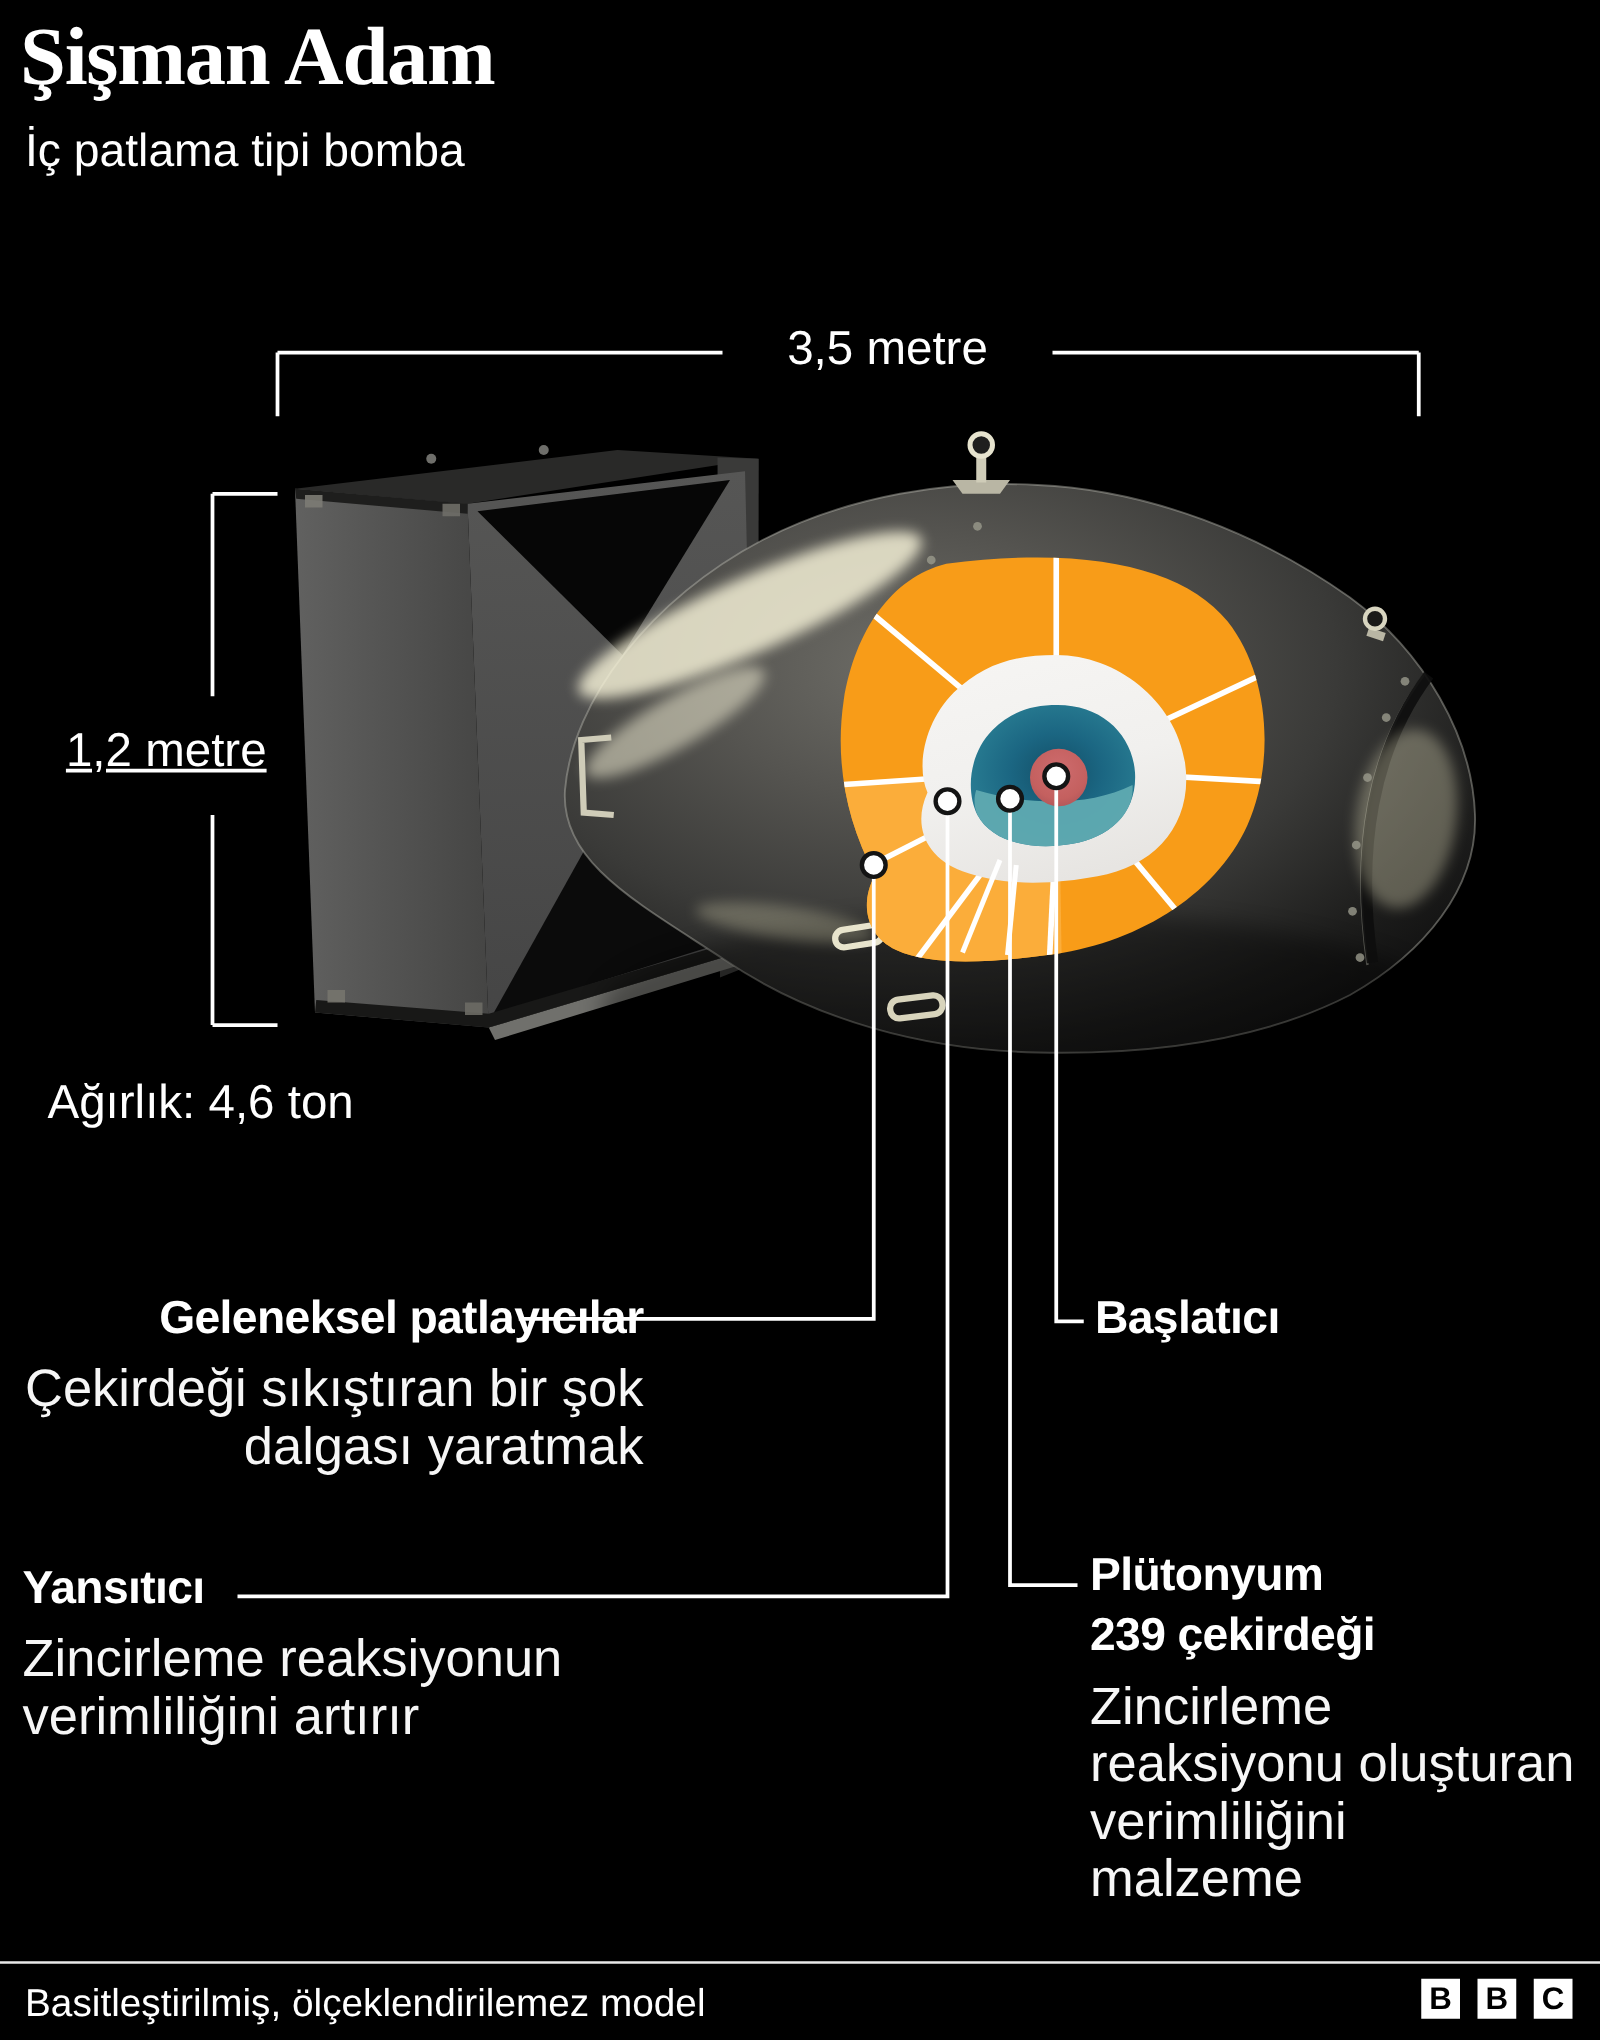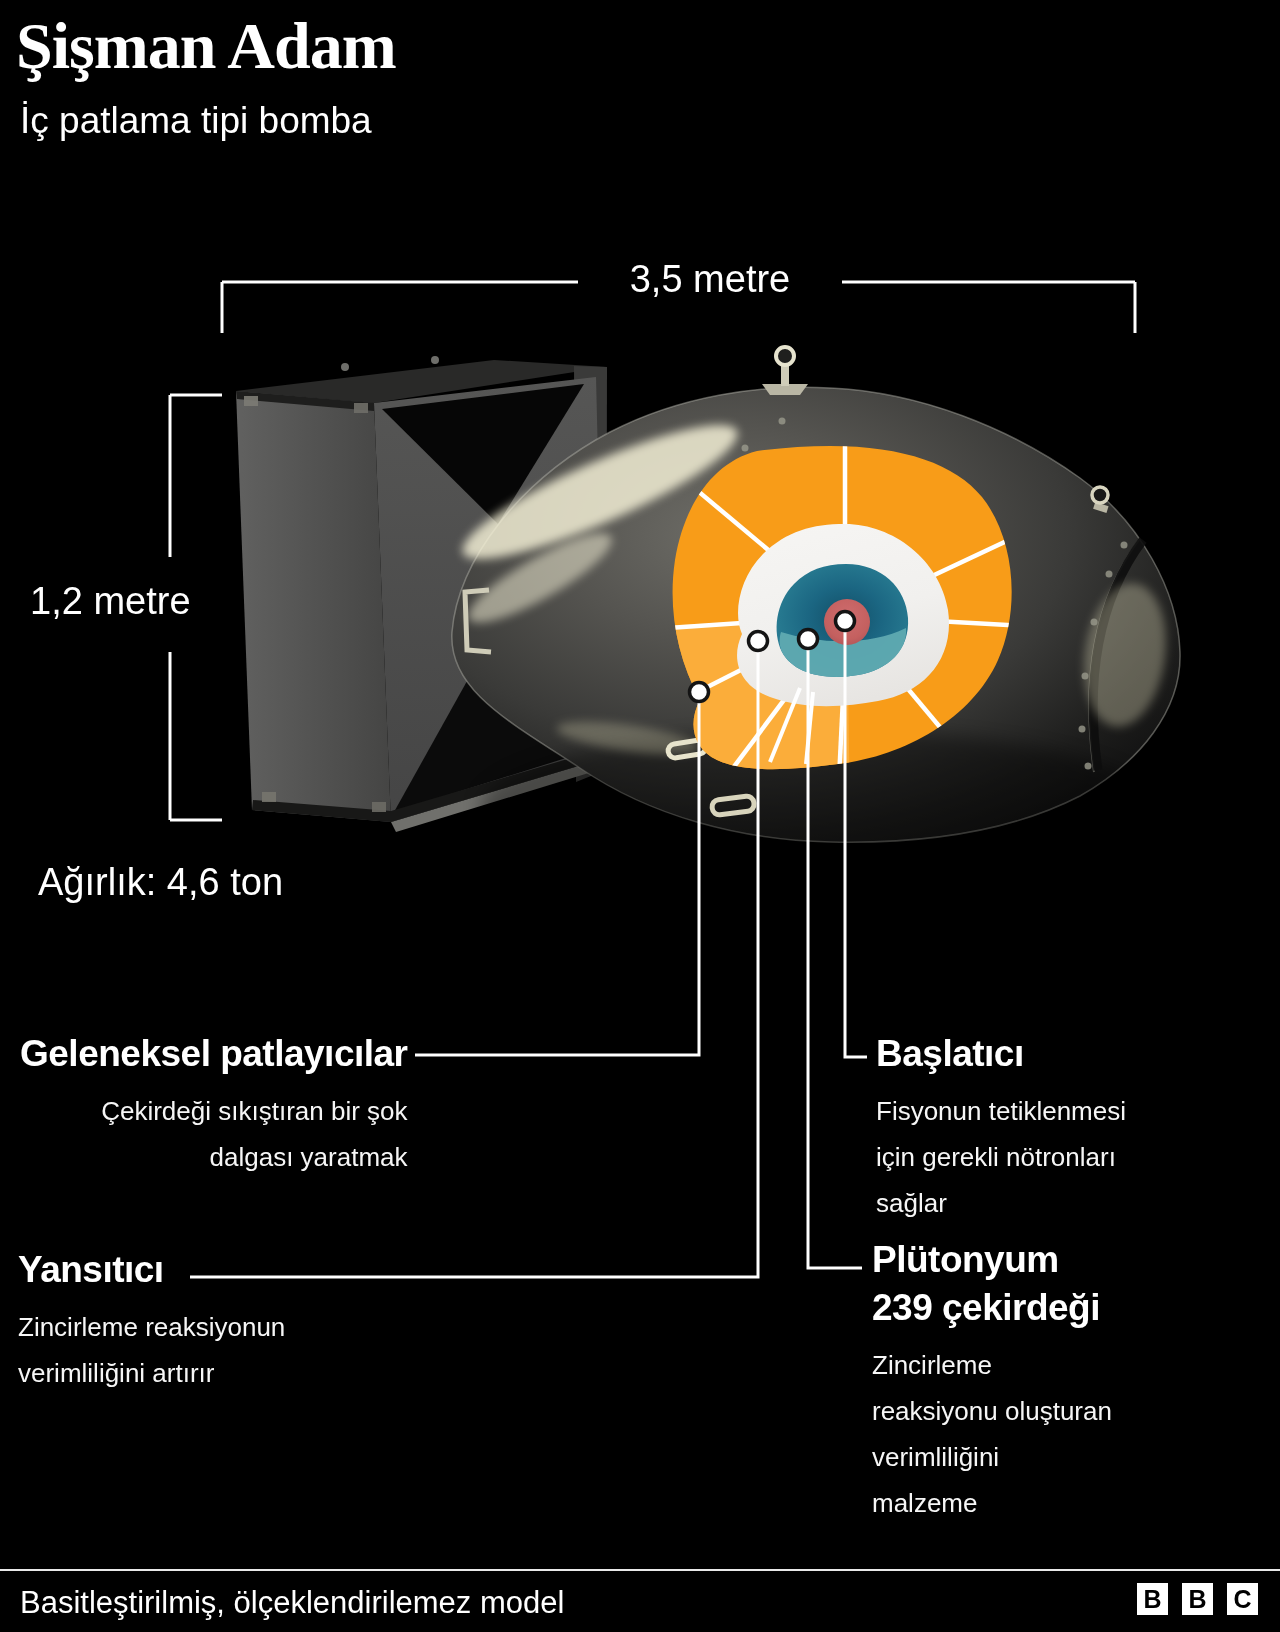--- a/index.html
+++ b/index.html
@@ -8,25 +8,25 @@
     overflow:hidden;font-family:"Liberation Sans","DejaVu Sans",sans-serif;color:var(--text,#fff);
   }
   .abs{position:absolute;}
   .title{
     left:16px;top:10px;font-family:"Liberation Serif","DejaVu Serif",serif;
     font-weight:700;font-size:66px;letter-spacing:-1px;line-height:1.1;
   }
   .subtitle{left:20px;top:100px;font-size:37px;font-weight:400;}
   .dim-label{font-size:38px;font-weight:400;}
   .dim-w{left:580px;top:258px;width:260px;text-align:center;}
-  .dim-h{left:30px;top:580px;width:206px;text-align:left;}
+  .dim-h{left:30px;top:580px;width:206px;text-align:center;text-decoration:underline;}
   .weight{left:38px;top:861px;font-size:38px;}
   .callout{line-height:1;}
   .c-title{font-size:37px;font-weight:700;letter-spacing:-0.5px;line-height:48px;}
-  .c-body{margin-top:10px;font-size:26px;font-weight:400;line-height:46px;color:#f6f6f6;}
+  .c-body{margin-top:10px;font-size:42px;font-weight:400;line-height:46px;color:#f6f6f6;}
   .co-explosives{left:20px;top:1030px;text-align:right;}
   .co-initiator{left:876px;top:1030px;}
   .co-reflector{left:18px;top:1246px;}
   .co-core{left:872px;top:1236px;}
   .footer-divider{left:0;top:1569px;width:1280px;height:2px;background:var(--divider,#e9e9e9);}
   .footer-note{left:20px;top:1585px;font-size:31px;}
   .bbc{right:22px;top:1583px;display:flex;gap:14px;}
   .bbc-box{
     width:31px;height:32px;background:var(--logo_bg,#fff);color:var(--logo_text,#000);
     display:flex;align-items:center;justify-content:center;
@@ -205,25 +205,20 @@
   <div class="abs callout co-explosives">
     <div class="c-title">Geleneksel patlayıcılar</div>
     <div class="c-body">
       <div>Çekirdeği sıkıştıran bir şok</div>
       <div>dalgası yaratmak</div>
     </div>
   </div>
 
   <div class="abs callout co-initiator">
     <div class="c-title">Başlatıcı</div>
-    <div class="c-body">
-      <div>Fisyonun tetiklenmesi</div>
-      <div>için gerekli nötronları</div>
-      <div>sağlar</div>
-    </div>
   </div>
 
   <div class="abs callout co-reflector">
     <div class="c-title">Yansıtıcı</div>
     <div class="c-body">
       <div>Zincirleme reaksiyonun</div>
       <div>verimliliğini artırır</div>
     </div>
   </div>
 

